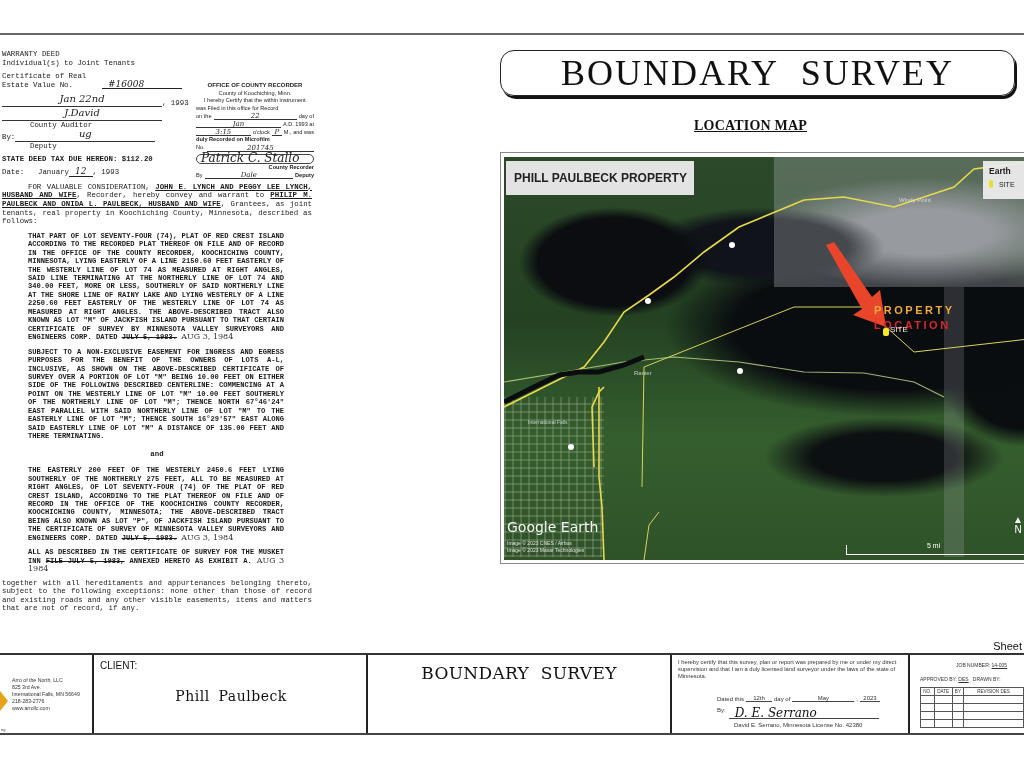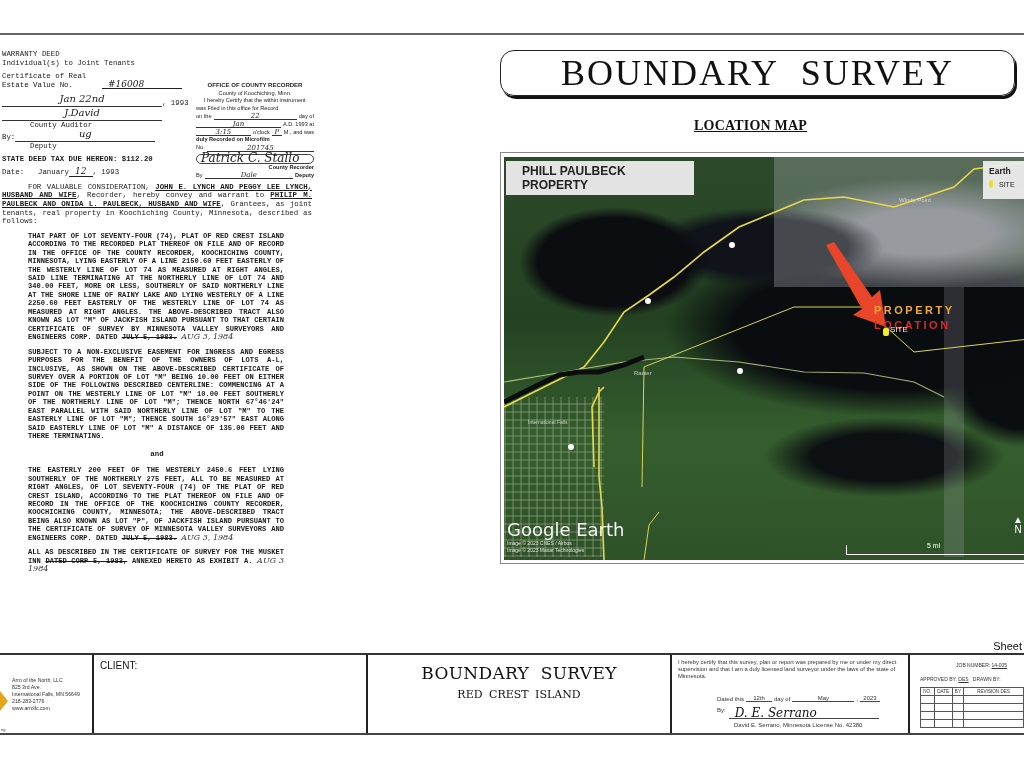--- a/index.html
+++ b/index.html
@@ -11,21 +11,21 @@
   
   .deed { position: absolute; left: 2px; top: 50px; width: 310px; font-family: "Liberation Mono", monospace; font-size: 7.4px; line-height: 8.6px; color: #1a1a1a; }
   .deed .field { display: flex; align-items: flex-end; }
   .deed .fill { border-bottom: 1px solid #222; font-family: "DejaVu Serif", serif; font-style: italic; font-size: 9px; padding: 0 6px; }
   .deed .sig-line { border-bottom: 1px solid #333; width: 160px; height: 12px; font-family: "DejaVu Serif", serif; font-style: italic; font-size: 10px; text-align: center; }
   .deed .bold { font-weight: bold; }
   .deed .para { text-align: justify; }
   .deed .indent-block { margin-left: 26px; width: 256px; font-weight: bold; text-align: justify; font-size: 7.1px; line-height: 8.45px; }
   .u { text-decoration: underline; font-weight: bold; }
   .strike { text-decoration: line-through; }
-  .hand { font-family: "DejaVu Serif", serif; font-style: italic; font-weight: normal; font-size: 8px; color: #333; }
+  .hand { font-family: "DejaVu Serif", serif; font-weight: normal; font-size: 8px; color: #333; }
   .center { text-align: center; }
 
   .recorder-stamp { position: absolute; left: 196px; top: 82px; width: 118px; font-family: "Liberation Sans", sans-serif; font-size: 5.6px; line-height: 7.6px; color: #222; }
   .recorder-stamp .t1 { text-align: center; font-weight: bold; font-size: 6px; }
   .recorder-stamp .t2 { text-align: center; }
   .recorder-stamp .row { display: flex; align-items: flex-end; gap: 2px; }
   .recorder-stamp .ul { border-bottom: 1px solid #333; flex: 1; font-family: "DejaVu Serif", serif; font-style: italic; font-size: 7px; text-align: center; height: 8px; line-height: 8px; }
   .recorder-stamp .sig { font-family: "DejaVu Serif", serif; font-style: italic; font-size: 12px; border: 1px solid #444; border-radius: 10px; padding: 0 4px; margin-top: 2px; }
 
   
@@ -43,33 +43,33 @@
       radial-gradient(ellipse 230px 90px at 390px 170px, #0a0d10 70%, transparent 100%),
       radial-gradient(ellipse 80px 60px at 520px 230px, #0b0e10 70%, transparent 100%),
       radial-gradient(ellipse 120px 40px at 380px 300px, #0d1012 60%, transparent 100%),
       linear-gradient(180deg, #2c4a2a 0%, #244222 40%, #355e2e 70%, #2f5229 100%);
   }
   .map .tile-dark { position: absolute; left: 270px; top: 0; width: 250px; height: 130px; background: rgba(170,172,178,0.35); }
   .map .tile-shade { position: absolute; left: 440px; top: 130px; width: 20px; height: 270px; background: rgba(200,200,210,0.18); }
   .map .town { position: absolute; left: 0; top: 240px; width: 100px; height: 160px; background: repeating-linear-gradient(90deg, rgba(180,190,160,0.25) 0 2px, transparent 2px 8px), repeating-linear-gradient(0deg, rgba(180,190,160,0.25) 0 2px, transparent 2px 8px); }
   .map svg { position: absolute; left: 0; top: 0; }
 
-  .map-caption { position: absolute; left: 2px; top: 4px; width: 188px; height: 34px; background: rgba(236,236,236,0.95); display: flex; align-items: center; padding-left: 16px; font-family: "Liberation Sans", sans-serif; font-weight: bold; font-size: 12px; color: #222; }
+  .map-caption { position: absolute; left: 2px; top: 4px; width: 188px; height: 34px; background: rgba(236,236,236,0.95); display: flex; align-items: center; padding-left: 8px; font-family: "Liberation Sans", sans-serif; font-weight: bold; font-size: 12px; color: #222; }
   .legend { position: absolute; right: -2px; top: 4px; width: 48px; height: 38px; background: rgba(236,236,236,0.95); font-family: "Liberation Sans", sans-serif; font-size: 8px; padding: 5px 6px; color: #222; }
   .legend .lt { font-weight: bold; font-size: 8.5px; }
   .legend .li { display: flex; align-items: center; gap: 6px; margin-top: 4px; font-size: 7px; }
   .legend .pin { width: 4px; height: 8px; background: #e8e02a; border-radius: 2px; }
 
   .prop-label { position: absolute; left: 370px; top: 138px; font-family: "Liberation Sans", sans-serif; font-weight: bold; font-size: 11px; letter-spacing: 2.5px; line-height: 15px; margin-top: 8px; }
   .prop-label .l1 { color: #f0a93a; }
   .prop-label .l2 { color: #d7282a; }
   .site-label { position: absolute; left: 386px; top: 168px; font-family: "Liberation Sans", sans-serif; font-size: 8px; color: #f2f2f2; }
   .site-pin { position: absolute; left: 379px; top: 171px; width: 6px; height: 8px; background: #f3ea2a; border-radius: 2px; }
   .place-label { position: absolute; font-family: "Liberation Sans", sans-serif; font-size: 6px; color: #e6e6e6; opacity: 0.8; }
-  .ge-logo { position: absolute; left: 3px; top: 362px; font-family: "DejaVu Sans", sans-serif; font-size: 18px; color: #f5f5f5; }
+  .ge-logo { position: absolute; left: 3px; top: 362px; font-family: "DejaVu Sans", sans-serif; font-size: 14px; color: #f5f5f5; }
   .credits { position: absolute; left: 3px; top: 383px; font-family: "Liberation Sans", sans-serif; font-size: 5px; line-height: 7px; color: #e0e0e0; }
   .scale { position: absolute; left: 342px; top: 388px; width: 185px; height: 10px; border-left: 1px solid #fff; border-bottom: 1px solid #fff; }
   .scale span { position: absolute; left: 80px; top: -3px; font-family: "Liberation Sans", sans-serif; font-size: 7px; color: #fff; }
   .north { position: absolute; right: 6px; top: 358px; color: #fff; font-family: "Liberation Sans", sans-serif; font-size: 10px; text-align: center; line-height: 10px; }
 
   .sheet-label { position: absolute; right: 2px; top: 640px; font-family: "Liberation Sans", sans-serif; font-size: 11px; }
 
   
   .title-block { position: absolute; left: 0; top: 653px; width: 1024px; height: 82px; border-top: 2px solid #333; border-bottom: 2px solid #444; }
   .tb-cell { position: absolute; top: 0; height: 78px; }
@@ -148,25 +148,26 @@
   <div class="center bold">and</div>
   <div style="height:8px"></div>
   <div class="indent-block">
     <span>THE EASTERLY 200 FEET OF THE WESTERLY 2450.6 FEET LYING SOUTHERLY OF THE NORTHERLY 275 FEET, ALL TO BE MEASURED AT RIGHT ANGLES, OF LOT SEVENTY-FOUR (74) OF THE PLAT OF RED CREST ISLAND, ACCORDING TO THE PLAT THEREOF ON FILE AND OF RECORD IN THE OFFICE OF THE KOOCHICHING COUNTY RECORDER, KOOCHICHING COUNTY, MINNESOTA; THE ABOVE-DESCRIBED TRACT BEING ALSO KNOWN AS LOT "P", OF JACKFISH ISLAND PURSUANT TO THE CERTIFICATE OF SURVEY OF MINNESOTA VALLEY SURVEYORS AND ENGINEERS CORP. DATED</span>
     <span class="strike">JULY 5, 1983.</span>
     <span class="hand">AUG 3, 1984</span>
   </div>
   <div style="height:6px"></div>
   <div class="indent-block">
     <span>ALL AS DESCRIBED IN THE CERTIFICATE OF SURVEY FOR THE MUSKET INN</span>
-    <span class="strike">DATED CORP 5, 1983,</span>
+    <span class="strike">FILE JULY 5, 1983,</span>
     <span>ANNEXED HERETO AS EXHIBIT A.</span>
     <span class="hand">AUG 3 1984</span>
   </div>
   <div style="height:5px"></div>
+  <div class="para">together with all hereditaments and appurtenances belonging thereto, subject to the following exceptions: none other than those of record and existing roads and any other visible easements, items and matters that are not of record, if any.</div>
 </div>
 
 <div class="recorder-stamp">
   <div class="t1">OFFICE OF COUNTY RECORDER</div>
   <div class="t2">County of Koochiching, Minn.</div>
   <div style="text-indent:8px">I hereby Certify that the within instrument was Filed in this office for Record</div>
   <div class="row">
       <span>on the</span>
       <span class="ul">22</span>
       <span>day of</span>
@@ -263,25 +264,25 @@
       <div>Arro of the North, LLC</div>
       <div>825 3rd Ave.</div>
       <div>International Falls, MN 56649</div>
       <div>218-283-2776</div>
       <div>www.arrollc.com</div>
     </div>
     <div class="tiny">ng</div>
   </div>
   <div class="tb-cell tb-client">
     <div class="lbl">CLIENT:</div>
+    <div class="val">Phill Paulbeck</div>
   </div>
   <div class="tb-cell tb-title">
     <div class="t1">BOUNDARY SURVEY</div>
     <div class="t2">
-      <div>RED CREST ISLAND</div>
     </div>
   </div>
   <div class="tb-cell tb-cert">
     <div class="txt">I hereby certify that this survey, plan or report was prepared by me or under my direct supervision and that I am a duly licensed land surveyor under the laws of the state of Minnesota.</div>
     <div class="dated">
       <span>Dated this</span>
       <span class="ul" style="width:26px">12th</span>
       <span>day of</span>
       <span class="ul" style="width:62px">May</span>
       <span>,</span>

